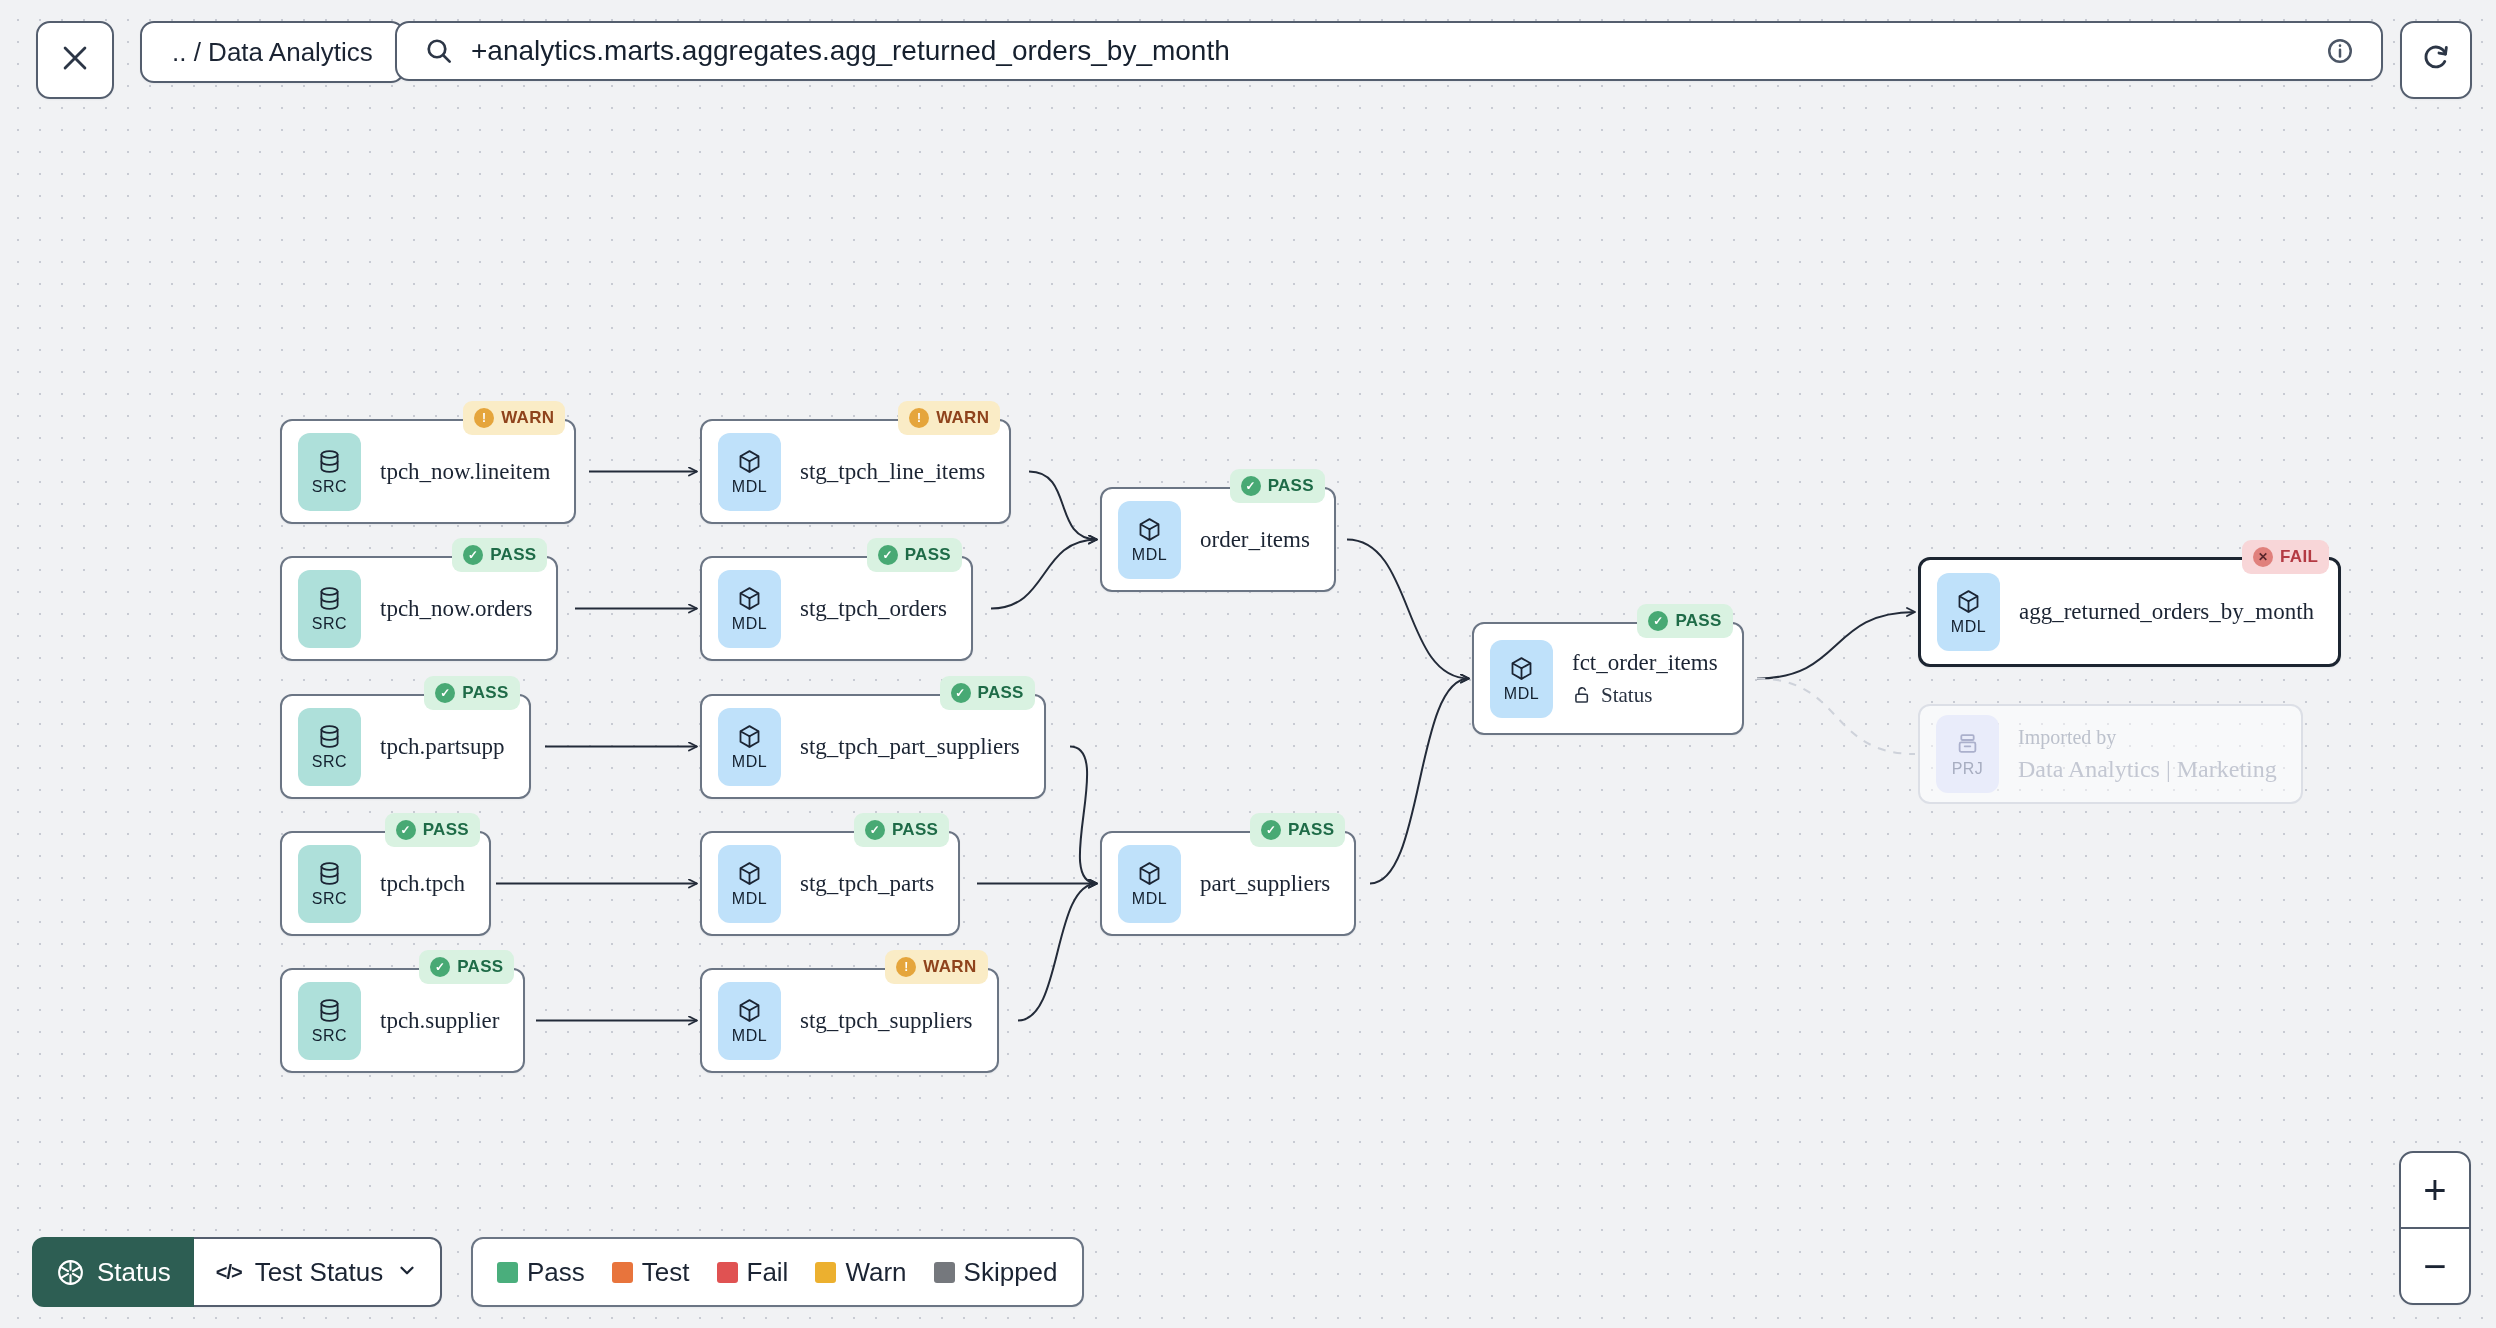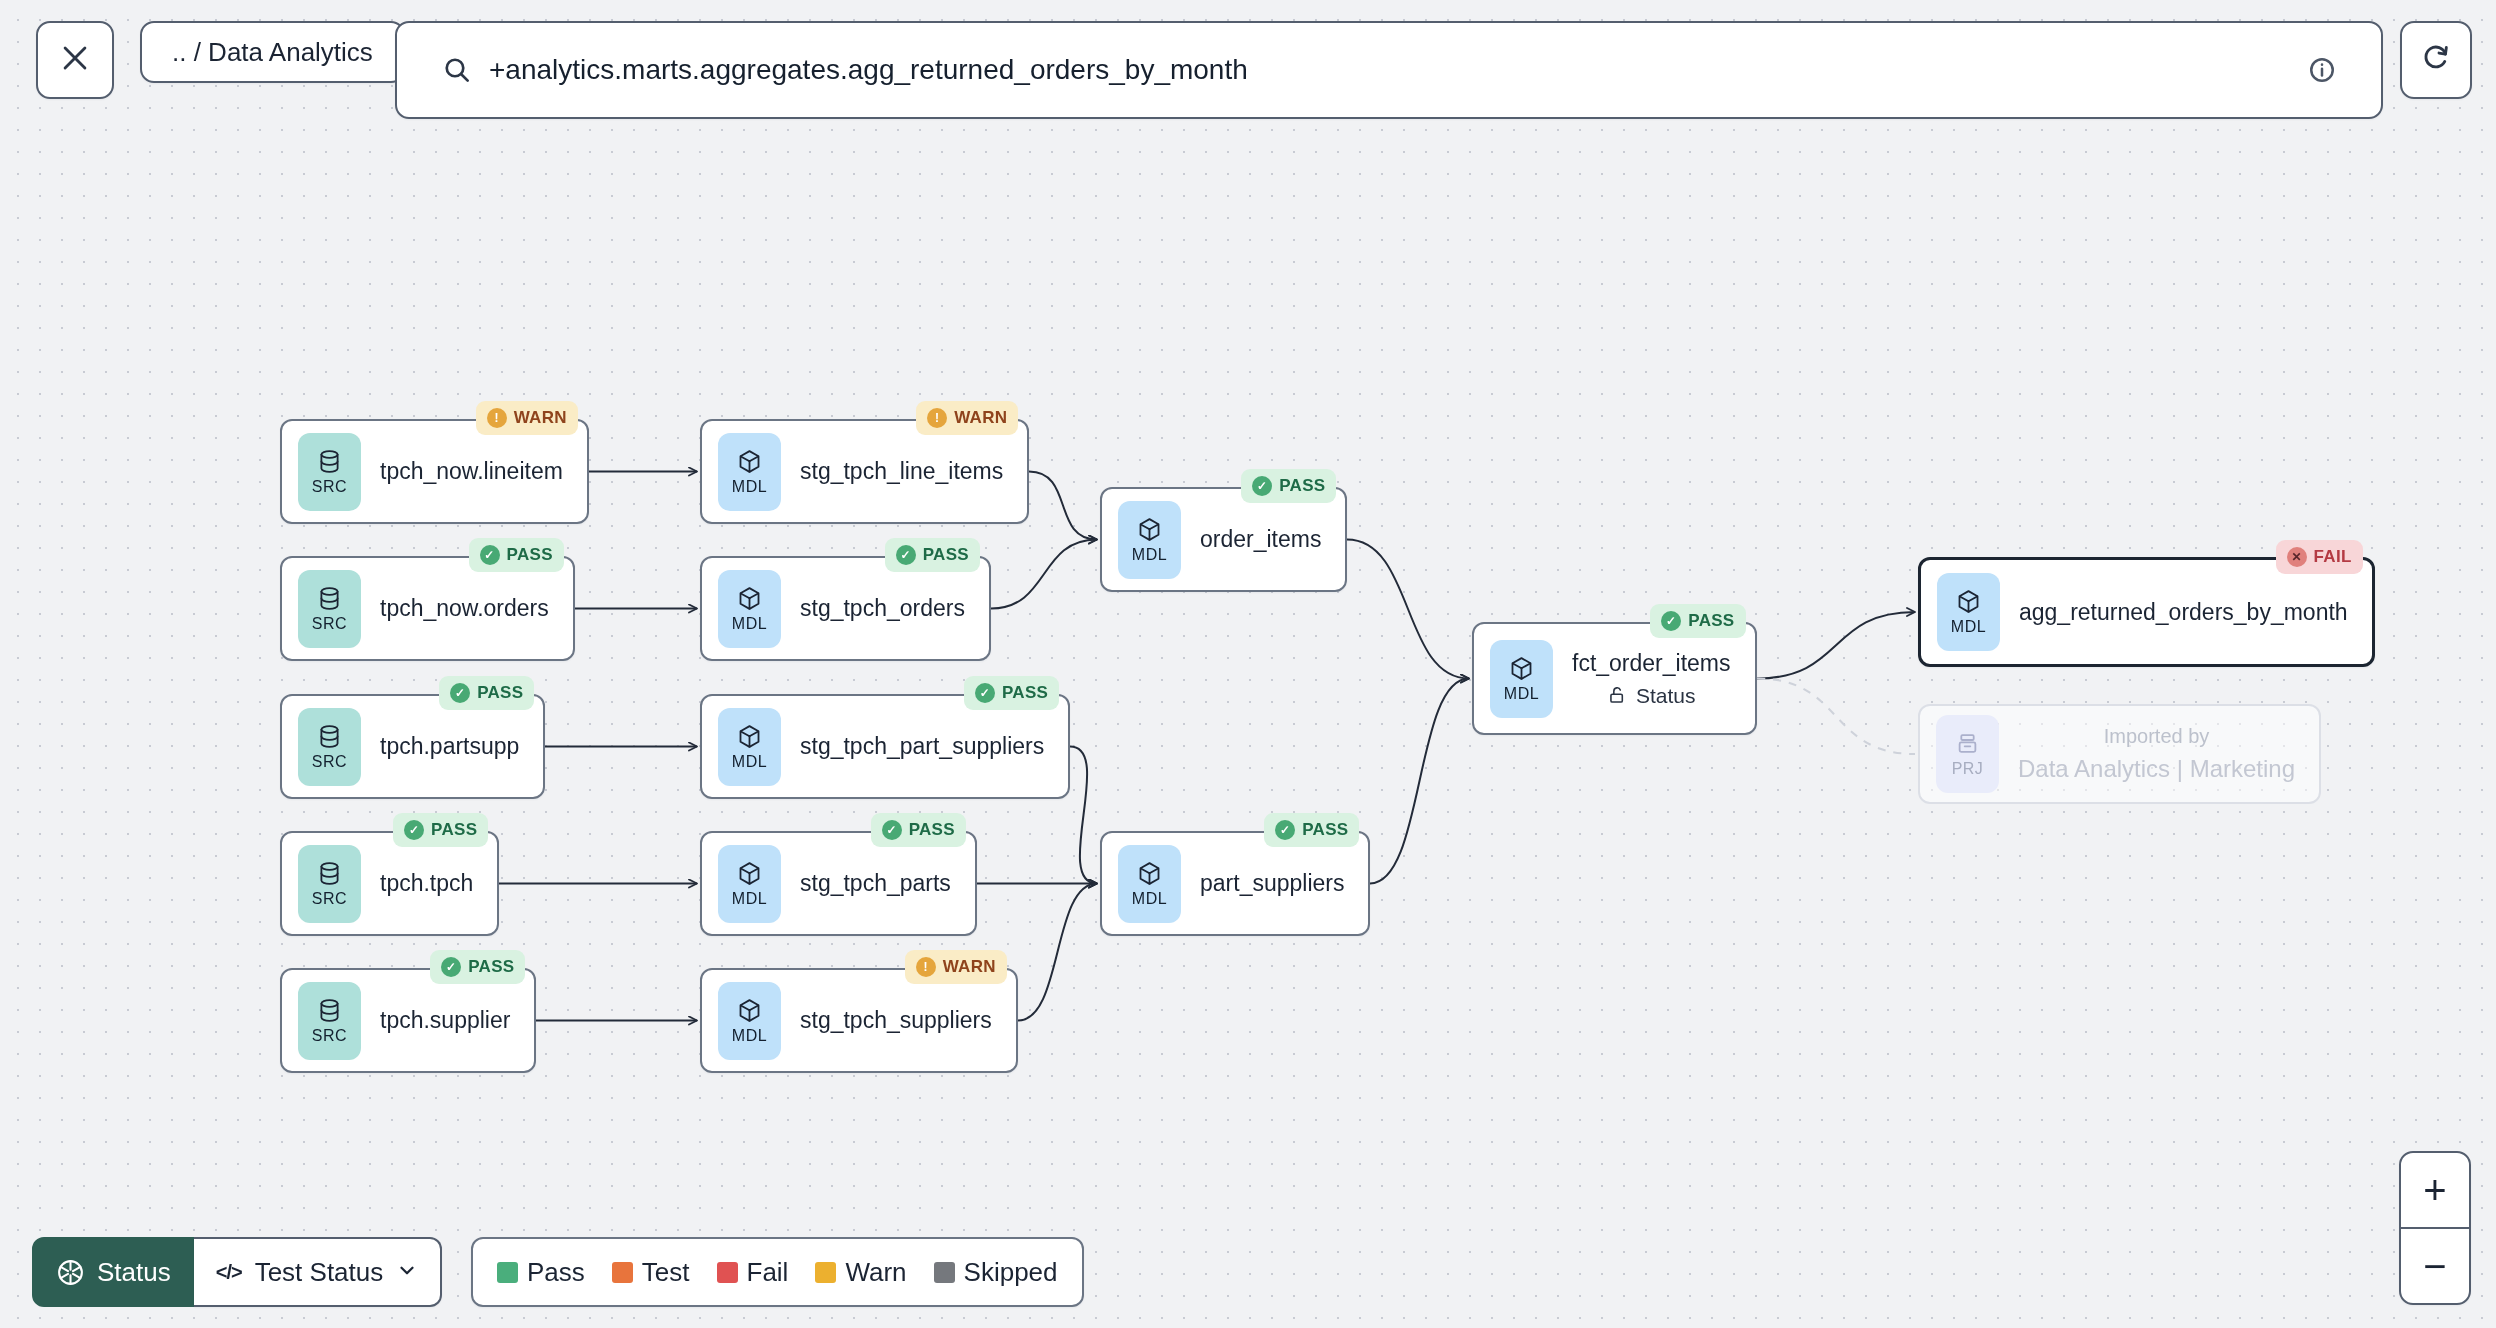--- a/index.html
+++ b/index.html
@@ -15,42 +15,42 @@
   #edges { position:absolute; inset:0; width:100%; height:100%; pointer-events:none; z-index:1; }
   .edge { fill:none; stroke:#232b39; stroke-width:2; }
   .edge.dashed { stroke:#ced2da; stroke-dasharray:8 8; }
 
   
   .ctl { position:absolute; background:#fff; border:2px solid #545e6e; border-radius:14px;
          display:flex; align-items:center; justify-content:center; color:#1b2433; z-index:5;
          box-shadow:0 1px 2px rgba(27,36,51,.05); }
   .btn-close   { left:36px;  top:21px; width:78px;  height:78px; cursor:pointer; }
   .breadcrumb  { left:140px; top:21px; height:62px; padding:0 30px; font-size:26px; cursor:pointer; }
-  .searchbar   { left:395px; top:21px; width:1988px; height:98px; justify-content:flex-start; padding:0 44px; gap:16px; }
+  .searchbar   { left:395px; top:21px; width:1988px; height:60px; justify-content:flex-start; padding:0 26px; gap:16px; }
   .searchbar input { flex:1; border:none; outline:none; font-family:inherit; font-size:28px; color:#16202e; background:transparent; }
   .btn-refresh { left:2400px; top:21px; width:72px; height:78px; cursor:pointer; }
   .icon-stroke { stroke:#2c3646; stroke-width:2; fill:none; stroke-linecap:round; stroke-linejoin:round; }
   .icon-muted  { stroke:#4c5666; }
 
   
   .node {
     position:absolute; z-index:3; display:flex; align-items:center; gap:19px;
     height:105px; padding:0 24px 0 16px; background:#fff;
     border:2px solid #6b7584; border-radius:12px; white-space:nowrap;
     box-shadow:0 1px 2px rgba(27,36,51,.05); cursor:pointer;
   }
   .node.selected { border:3.5px solid #1c2531; z-index:4; }
   .nicon {
     width:63px; height:78px; border-radius:12px; flex:0 0 auto;
     display:flex; flex-direction:column; align-items:center; justify-content:center; gap:3px;
   }
   .glyph { display:flex; }
   .glyph svg { width:27px; height:27px; stroke:#1b2433; stroke-width:1.6; fill:none; stroke-linecap:round; stroke-linejoin:round; }
   .ntype { font-size:16px; color:#13202f; letter-spacing:.5px; }
-  .nbody { display:flex; flex-direction:column; align-items:center; gap:7px; }
+  .nbody { display:flex; flex-direction:column; align-items:flex-start; gap:7px;font-family:Liberation Serif, serif; }
   .nlabel { font-size:23px; color:#1b2433; }
   .nsub { display:flex; align-items:center; gap:8px; font-size:21px; color:#2a3342; }
   .nsub svg { width:21px; height:21px; stroke:#2a3342; stroke-width:1.8; fill:none; stroke-linecap:round; stroke-linejoin:round; }
   .badge {
     position:absolute; top:-20px; right:9px; height:34px;
     display:flex; align-items:center; gap:7px; padding:0 11px;
     border-radius:9px; font-size:17px; font-weight:700; letter-spacing:.3px;
   }
   .badge-ic {
     width:20px; height:20px; border-radius:50%; font-size:12px; font-weight:700;

